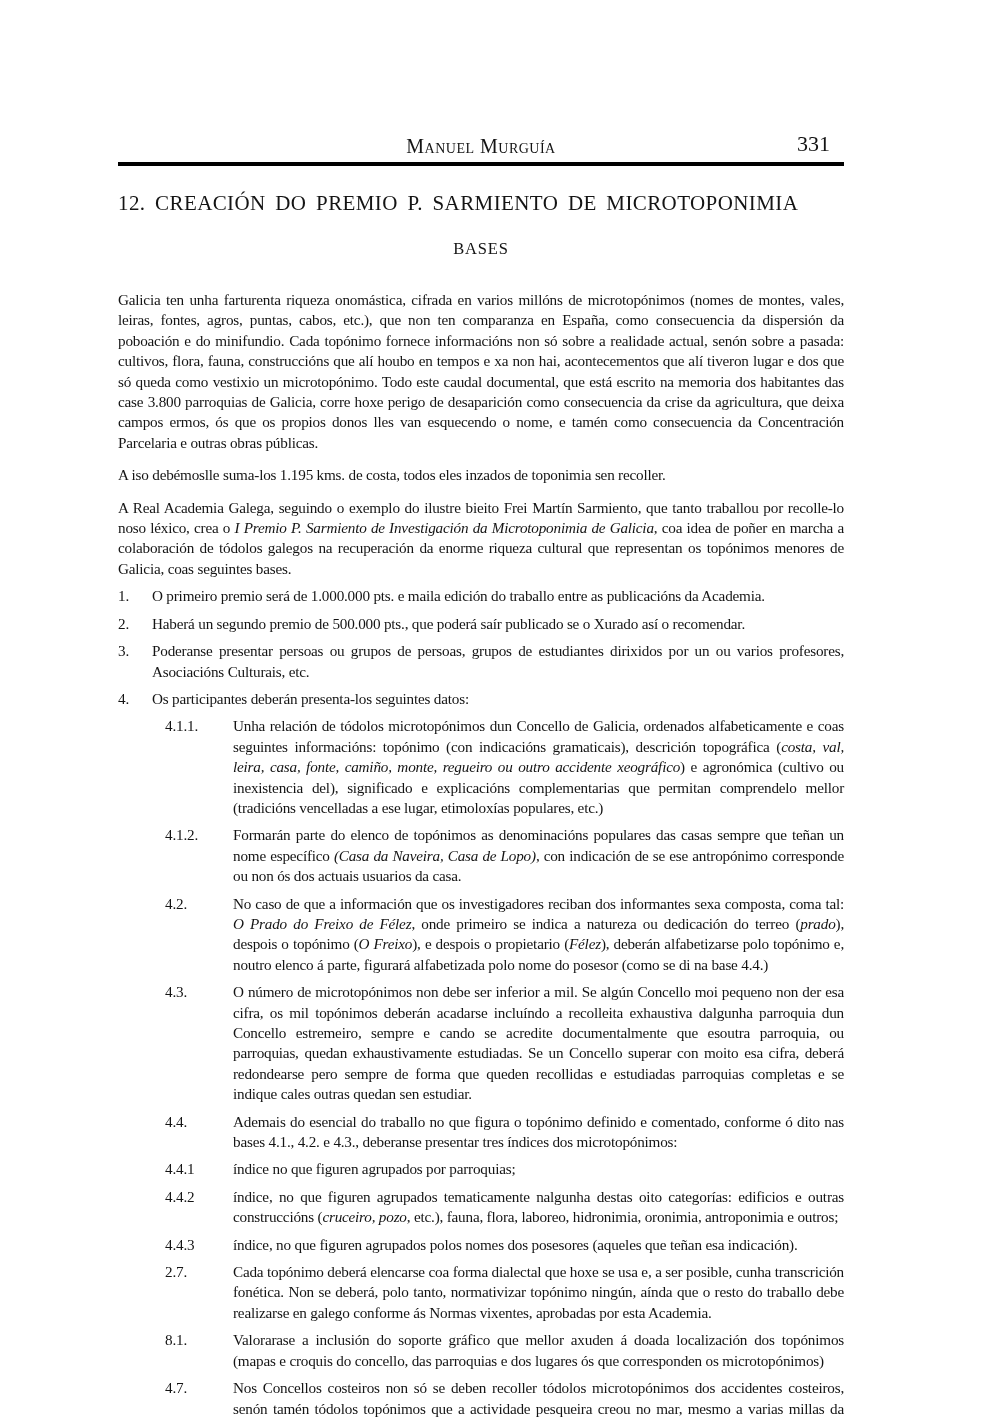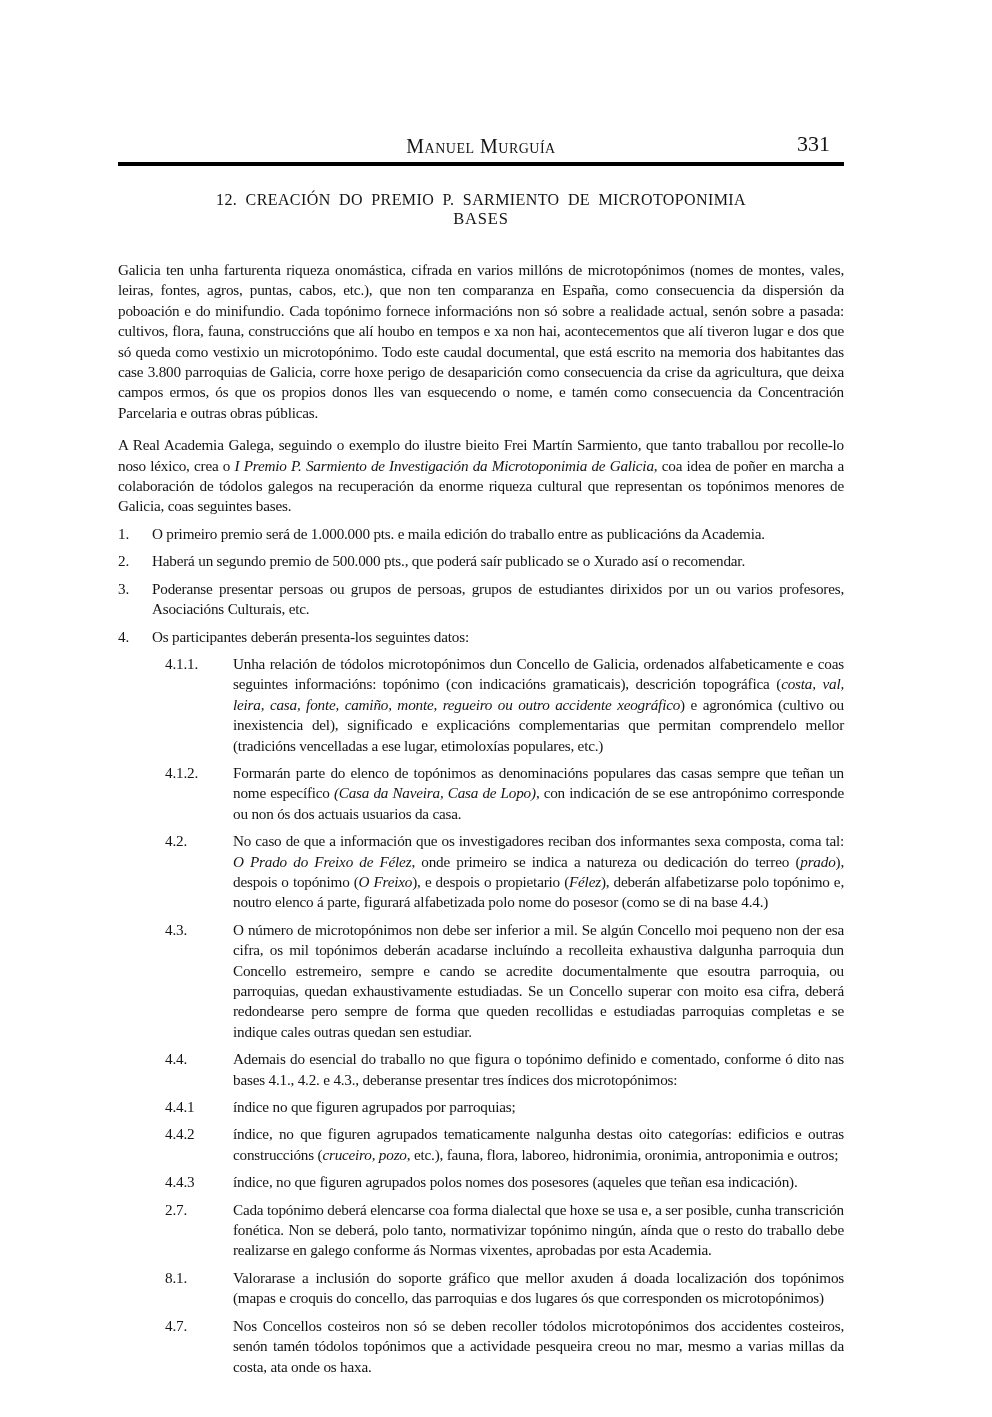--- a/index.html
+++ b/index.html
@@ -16,24 +16,24 @@
   .running-title {
     text-align: center; font-variant: small-caps; font-size: 20px;
     letter-spacing: 0.5px; line-height: 26px;
   }
   .page-number {
     position: absolute; right: 14px; top: -2px; font-size: 22px; line-height: 26px;
   }
   .header-rule { height: 4px; background: #000000; margin-top: 3px; }
 
   .section-title {
-    text-align: center; font-size: 16px; margin-top: 25px;
+    font-size: 21px; margin-top: 25px;
     letter-spacing: 0.4px; word-spacing: 4px; white-space: nowrap;
   }
-  .section-subtitle { text-align: center; font-size: 16.5px; letter-spacing: 0.8px; }
+  .section-subtitle { text-align: center; font-size: 16.5px; margin-top: 23px; letter-spacing: 0.8px; }
 
   .body-text {
     margin-top: 31px; font-size: 15.2px; line-height: 20.4px;
     text-align: justify; letter-spacing: -0.2px;
   }
   .para { margin: 12px 0 3px 0; }
   .item { display: flex; margin-top: 7px; }
   .item .num { flex: none; }
   .item.level1 .num { width: 34px; }
   .item.level2 { padding-left: 24px; }
@@ -52,20 +52,21 @@
       <div class="page-number">331</div>
     </div>
     <div class="header-rule"></div>
 
     <div class="section-title">12. CREACIÓN DO PREMIO P. SARMIENTO DE MICROTOPONIMIA</div>
     <div class="section-subtitle">BASES</div>
 
     <div class="body-text">
       <div>
           <p class="para"><span>Galicia ten unha farturenta riqueza onomástica, cifrada en varios millóns de microtopónimos (nomes de montes, vales, leiras, fontes, agros, puntas, cabos, etc.), que non ten comparanza en España, como consecuencia da dispersión da poboación e do minifundio. Cada topónimo fornece informacións non só sobre a realidade actual, senón sobre a pasada: cultivos, flora, fauna, construccións que alí houbo en tempos e xa non hai, acontecementos que alí tiveron lugar e dos que só queda como vestixio un microtopónimo. Todo este caudal documental, que está escrito na memoria dos habitantes das case 3.800 parroquias de Galicia, corre hoxe perigo de desaparición como consecuencia da crise da agricultura, que deixa campos ermos, ós que os propios donos lles van esquecendo o nome, e tamén como consecuencia da Concentración Parcelaria e outras obras públicas.</span></p>
+          <p class="para"><span>A iso debémoslle suma-los 1.195 kms. de costa, todos eles inzados de toponimia sen recoller.</span></p>
           <p class="para"><span>A Real Academia Galega, seguindo o exemplo do ilustre bieito Frei Martín Sarmiento, que tanto traballou por recolle-lo noso léxico, crea o </span><em>I Premio P. Sarmiento de Investigación da Microtoponimia de Galicia</em><span>, coa idea de poñer en marcha a colaboración de tódolos galegos na recuperación da enorme riqueza cultural que representan os topónimos menores de Galicia, coas seguintes bases.</span></p>
         </div>
       <div>
           <div class="item level1">
             <div class="num">1.</div>
             <div class="itext"><span>O primeiro premio será de 1.000.000 pts. e maila edición do traballo entre as publicacións da Academia.</span></div>
           </div>
           <div class="item level1">
             <div class="num">2.</div>
             <div class="itext"><span>Haberá un segundo premio de 500.000 pts., que poderá saír publicado se o Xurado así o recomendar.</span></div>

